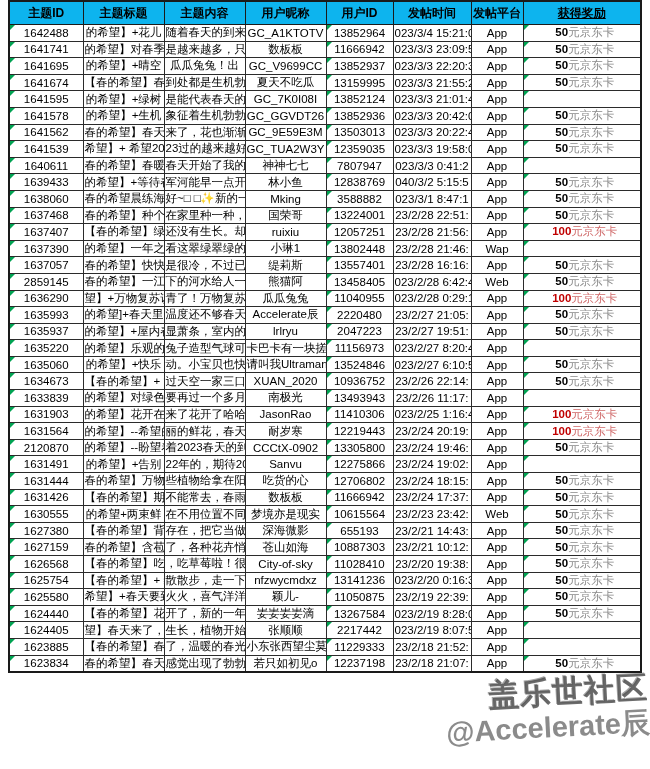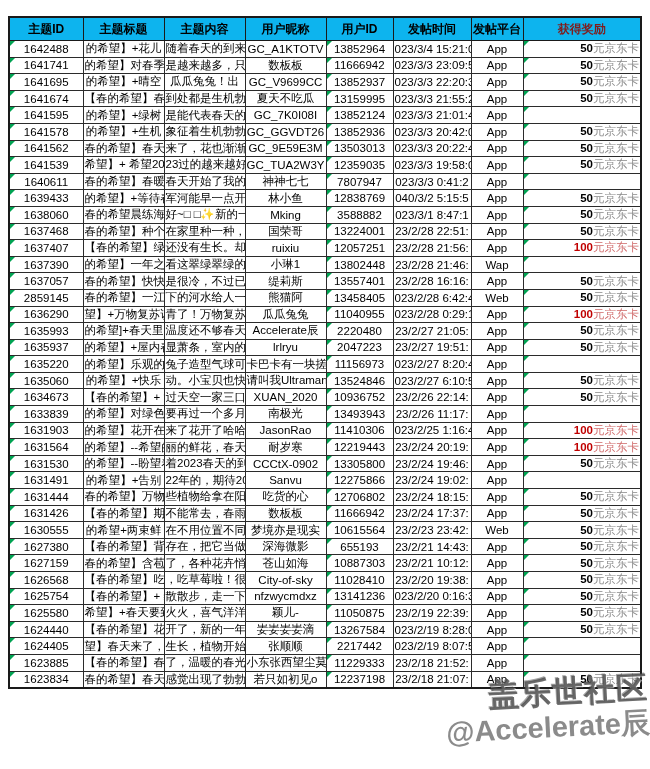--- a/index.html
+++ b/index.html
@@ -1,27 +1,27 @@
 <!DOCTYPE html>
 <html><head>
 <meta charset="utf-8">
 <style>
   html,body{margin:0;padding:0;background:#fff;width:650px;height:769px;overflow:hidden;
     font-family:"Liberation Sans",sans-serif;}
   .stage{position:relative;width:650px;height:769px;background:#fff;}
-  table{position:absolute;left:8px;top:16px;width:632px;border-collapse:collapse;table-layout:fixed;
+  table{position:absolute;left:8px;top:0;width:632px;border-collapse:collapse;table-layout:fixed;
     border:2px solid #1a1a1a;}
   col.c0{width:74px}col.c1{width:81px}col.c2{width:81px}col.c3{width:81px}
   col.c4{width:67px}col.c5{width:78px}col.c6{width:52px}col.c7{width:118px}
   th{background:#0db4ee;color:#000;font-weight:bold;font-size:12px;height:22px;
     border:1px solid #1a1a1a;overflow:hidden;white-space:nowrap;text-align:center;padding:0;}
-  th.last{color:#7f1d1d;}
+  th.last{color:#000000;text-decoration:underline;}
   td{border:1px solid #2b2b2b;height:15.6px;font-size:11.5px;color:#000;padding:0 1px;
     overflow:hidden;white-space:nowrap;text-align:center;position:relative;background:#fff;}
-  td.reward{text-align:right;padding-left:7px;}
+  td.reward{text-align:center;padding-left:7px;}
   td.tri::before{content:'';position:absolute;left:0;top:0;width:0;height:0;
     border-top:5px solid #00a352;border-right:5px solid transparent;}
   .amt{color:#000;font-weight:bold;}
   .suf{color:#8a8a8a;}
   .red .amt{color:#c00000;}
   .red .suf{color:#d06a6a;}
   .wm{position:absolute;right:1px;top:670px;text-align:right;transform:rotate(-3deg);
     transform-origin:right center;pointer-events:none;line-height:1.15;}
   .wm1{font-size:31px;font-weight:bold;color:rgba(82,82,82,0.85);letter-spacing:1px;
     text-shadow:1px 1px 0 rgba(255,255,255,0.55),-1px -1px 0 rgba(50,50,50,0.45);}
@@ -300,21 +300,21 @@
           <td class="tri">1631564</td>
           <td>的希望】--希望的</td>
           <td>丽的鲜花，春天还</td>
           <td>耐岁寒</td>
           <td class="tri">12219443</td>
           <td>23/2/24 20:19:</td>
           <td>App</td>
           <td class="tri reward red"><span class="amt">100</span><span class="suf">元京东卡</span></td>
         </tr>
         <tr>
-          <td class="tri">1631530</td>
+          <td class="tri">2120870</td>
           <td>的希望】--盼望着</td>
           <td>着2023春天的到</td>
           <td>CCCtX-0902</td>
           <td class="tri">13305800</td>
           <td>23/2/24 19:46:</td>
           <td>App</td>
           <td class="tri reward"><span class="amt">50</span><span class="suf">元京东卡</span></td>
         </tr>
         <tr>
           <td class="tri">1631491</td>

